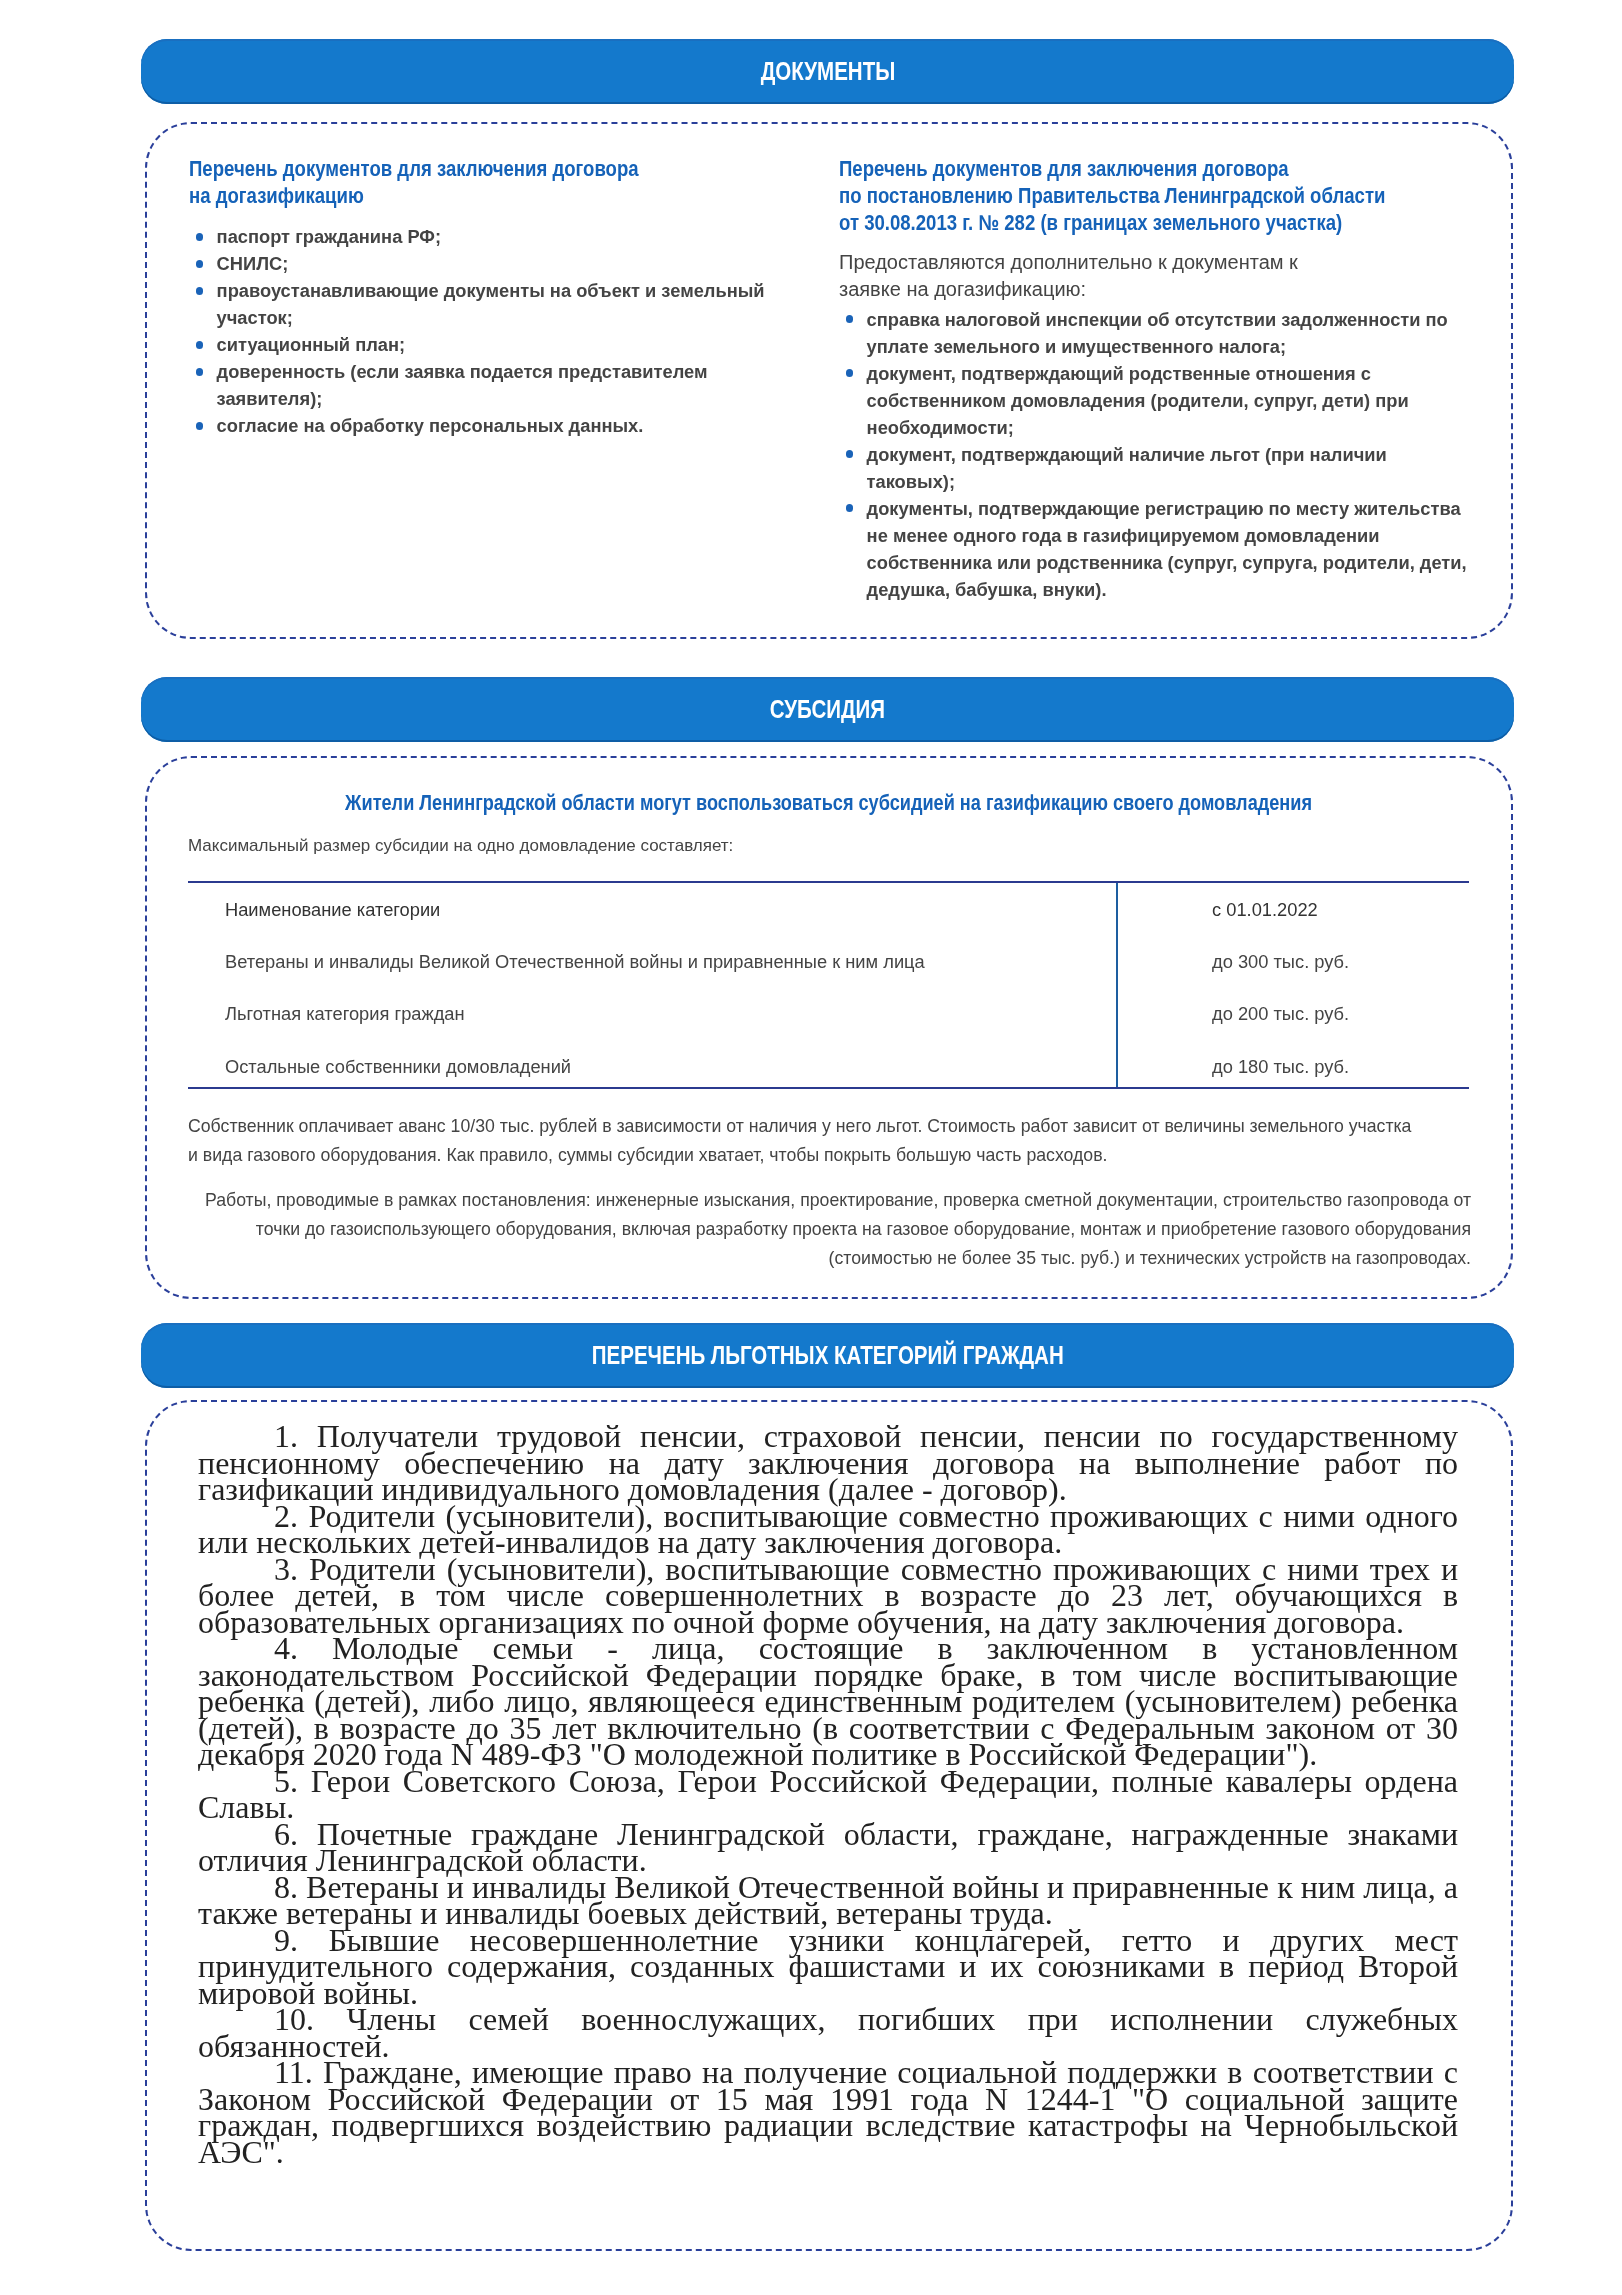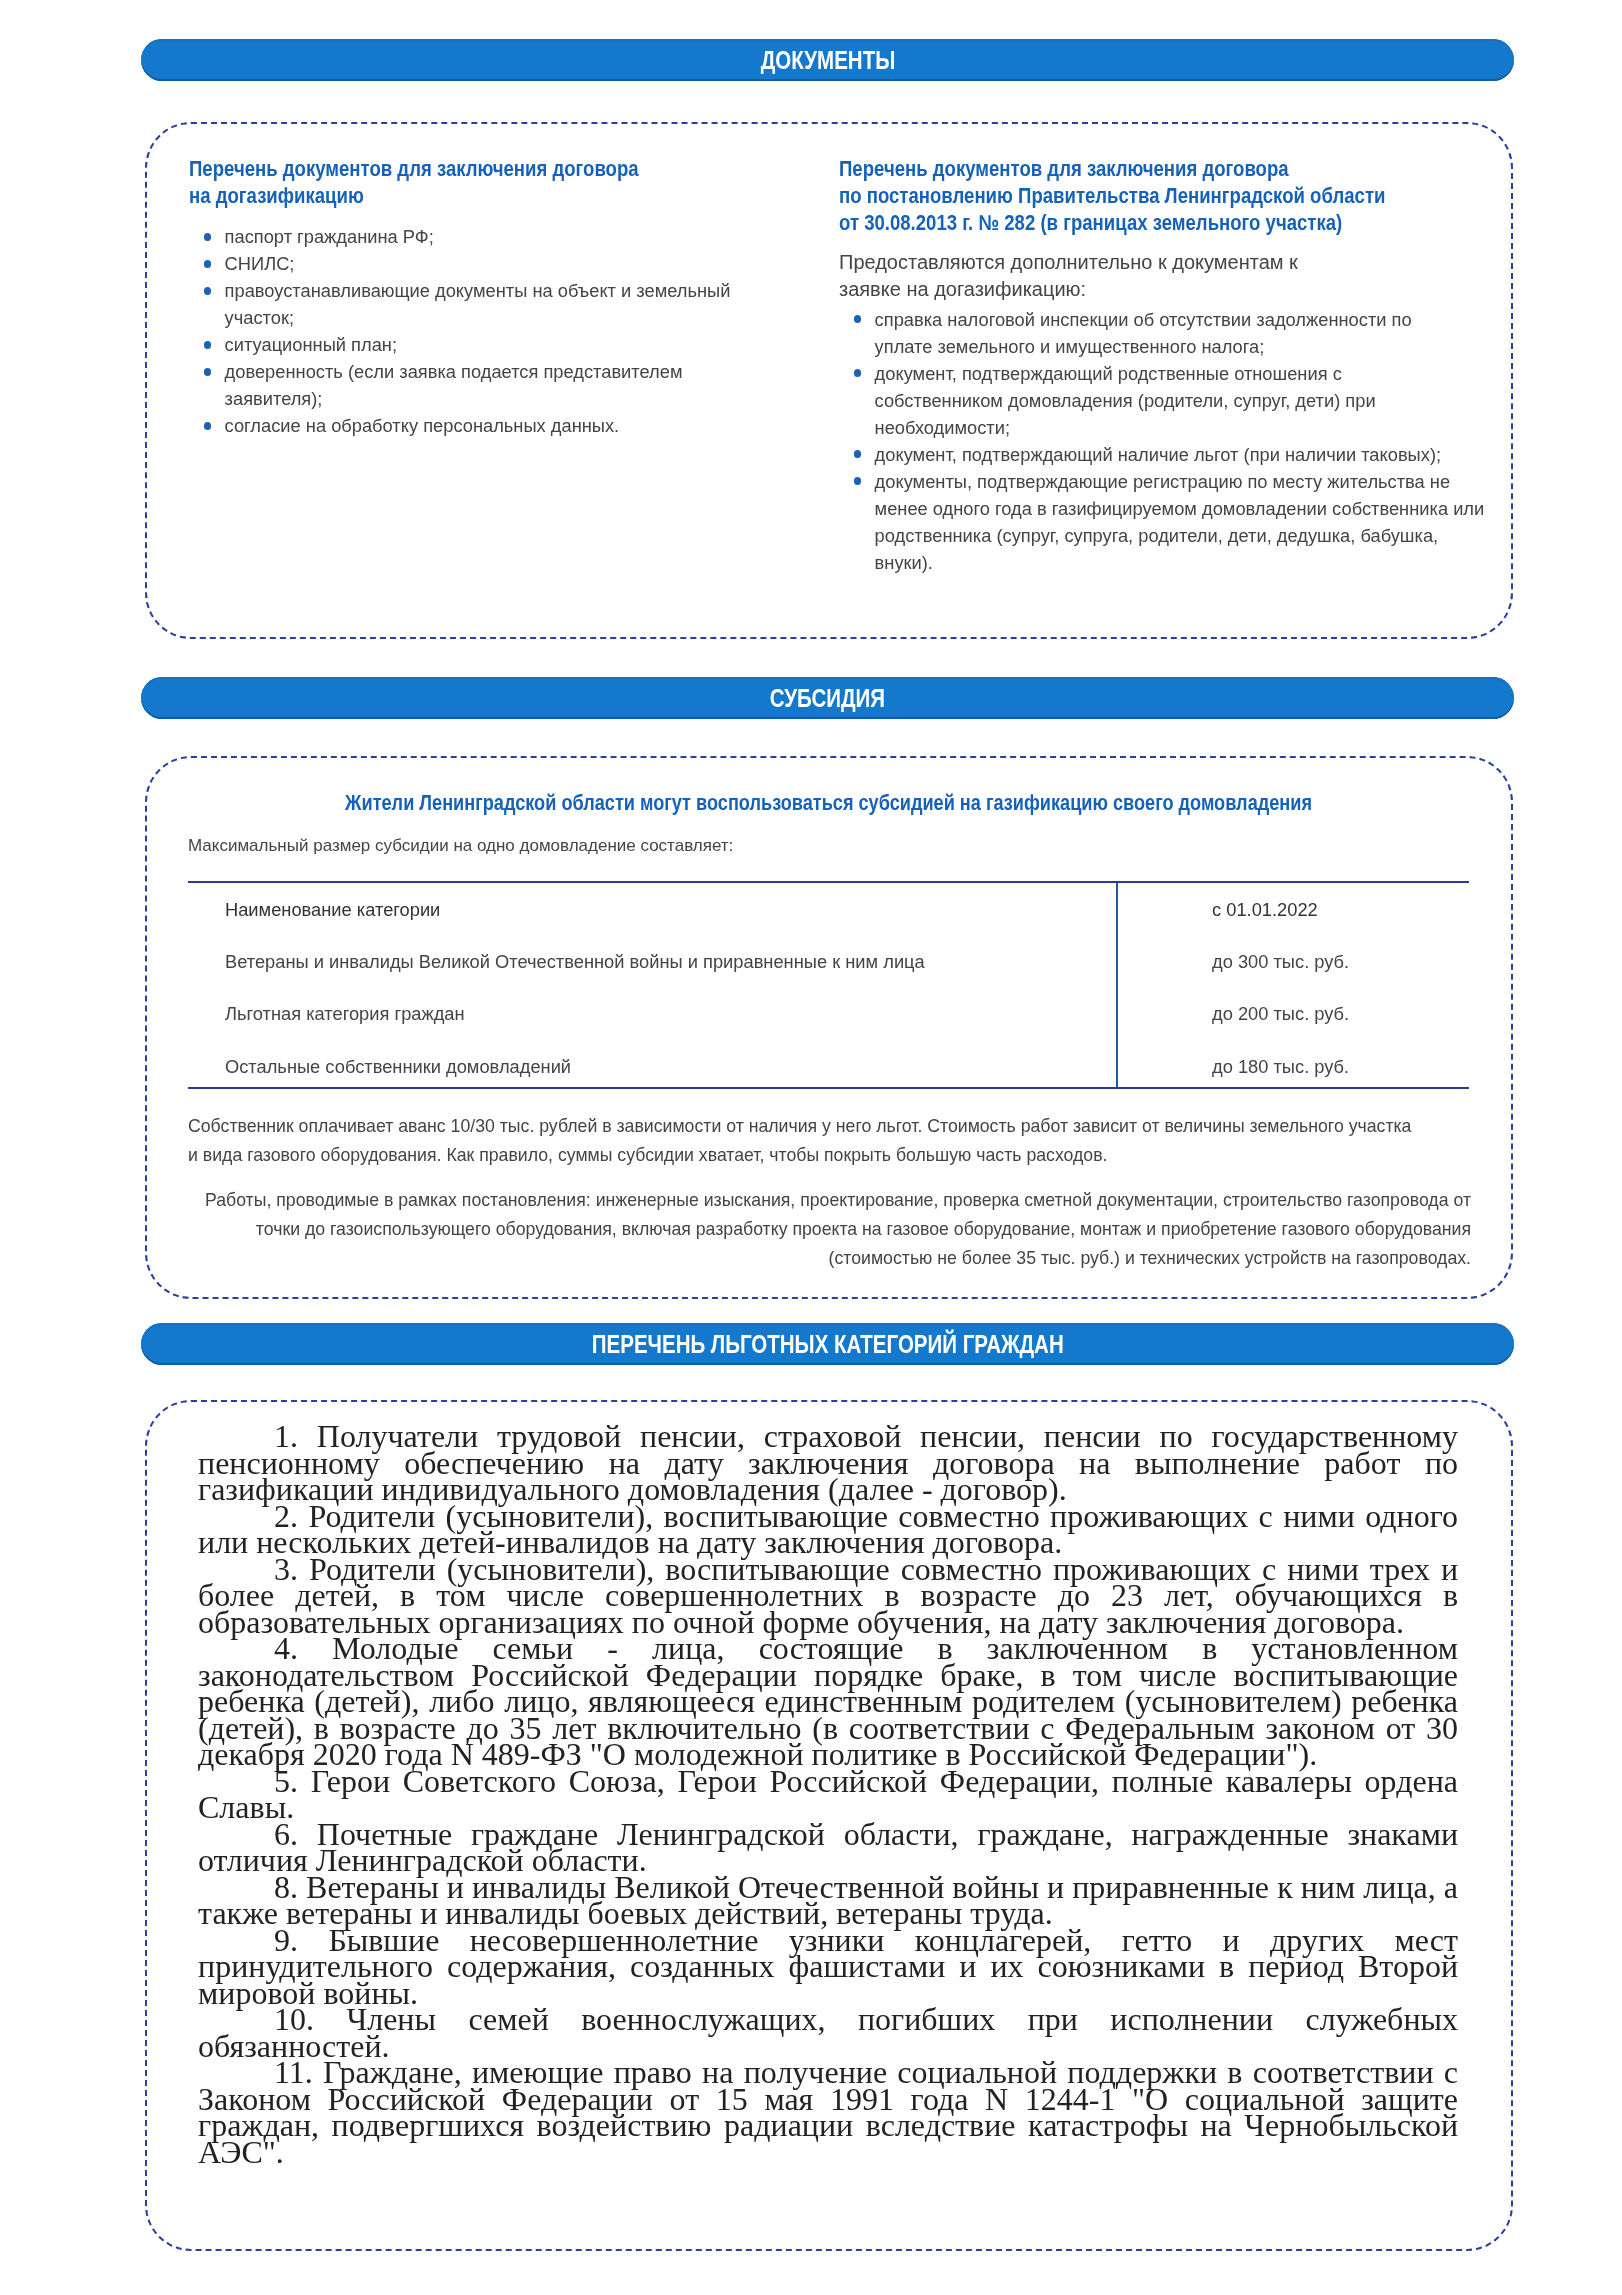--- a/index.html
+++ b/index.html
@@ -1,37 +1,37 @@
 <!DOCTYPE html>
 <html style="font-size:10.5px"><head>
 <meta charset="utf-8">
 <style>
   html, body { margin: 0; padding: 0; background: #ffffff; }
   body { width: 1622px; height: 2295px; position: relative; overflow: hidden; font-family: "Liberation Sans", sans-serif; color: #3a3a3a; }
 
   .banner {
-    position: absolute; left: 141px; width: 1373px; height: 42px;
+    position: absolute; left: 141px; width: 1373px; height: 65px;
     background: #1479cc; border-radius: 26px;
     box-shadow: inset 0 -2px 0 #0e5ea6, inset 0 2px 0 #1a6fc0;
     display: flex; align-items: center; justify-content: center;
   }
   .banner span {
     color: #ffffff; font-family: "Liberation Sans", sans-serif; font-weight: bold;
     font-size: 25px; letter-spacing: 0px; transform: scaleX(0.82); display: inline-block;
   }
   .box {
     position: absolute; left: 145px; width: 1368px;
     border: 2.6px dashed #2a3f9a; border-radius: 46px; box-sizing: border-box;
   }
   .blue-head {
     color: #1562b8; font-weight: bold; font-size: 21.6px; line-height: 27px;
     transform-origin: left top;
   }
   .cond { display: inline-block; transform: scaleX(0.86); transform-origin: left center; white-space: nowrap; }
-  ul.blist { list-style: none; margin: 12px; padding: 0; }
+  ul.blist { list-style: none; margin: 4px; padding: 0; font-weight: bold; }
   ul.blist li {
     position: relative; padding-left: 23.6px; font-size: 18.3px; line-height: 27px; color: #444;
   }
   ul.blist li::before {
     content: ""; position: absolute; left: 2.6px; top: 9.8px; width: 7.9px; height: 7.9px;
     border-radius: 50%; background: #1a63b8;
   }
   .plain { font-size: 20px; line-height: 27px; color: #444; }
 
   

